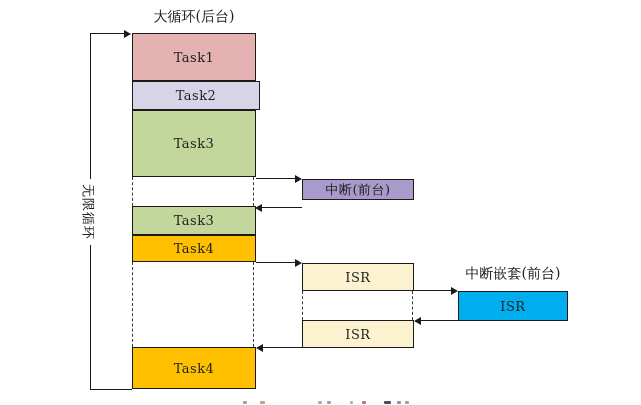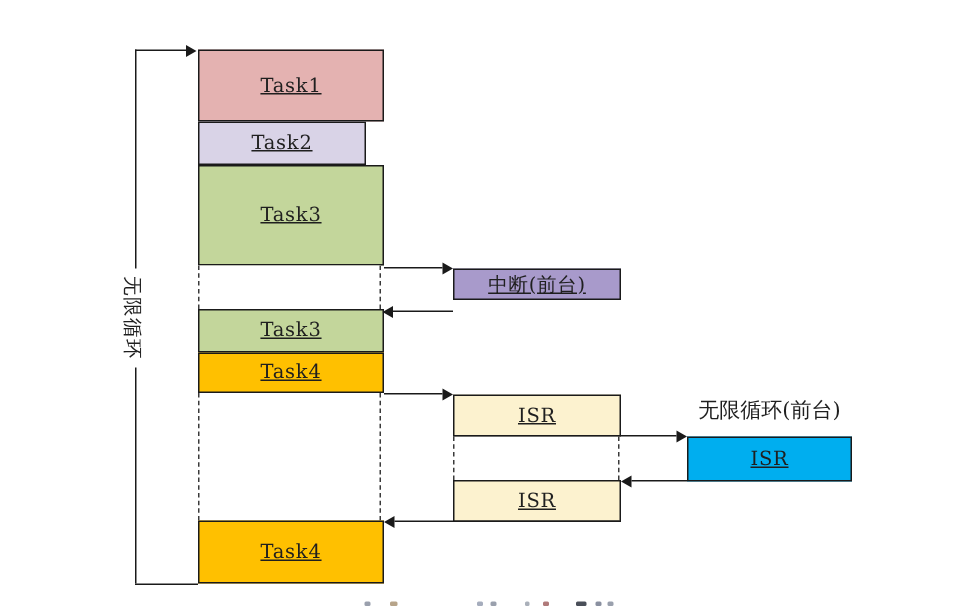--- a/index.html
+++ b/index.html
@@ -4,21 +4,21 @@
 <style>
   html,body{margin:0;padding:0;background:#ffffff;}
   #stage{
     position:relative;width:641px;height:405px;background:#ffffff;overflow:hidden;
     font-family:"DejaVu Serif","Liberation Serif",serif;color:#1f1f1f;
   }
   .abs{position:absolute;}
   .box{
     position:absolute;box-sizing:border-box;border:1px solid #1a1a1a;
     display:flex;align-items:center;justify-content:center;
-    font-size:13px;letter-spacing:0.5px;text-decoration:underline;
+    font-size:13px;letter-spacing:0.5px;
   }
   .gap{
     position:absolute;box-sizing:border-box;
     border-left:1px dashed #3a3a3a;border-right:1px dashed #3a3a3a;background:#ffffff;
   }
   .hline{position:absolute;height:0;border-top:1px solid #1a1a1a;}
   .vline{position:absolute;width:0;border-left:1px solid #1a1a1a;}
   .arrow{position:absolute;height:0;border-top:1px solid #1a1a1a;}
   .arrow.right::after{
     content:"";position:absolute;right:-7px;top:-4px;width:0;height:0;
@@ -35,42 +35,43 @@
     left:88px;top:212px;transform:translate(-50%,-50%) rotate(90deg);
     background:#ffffff;padding:0 5px;font-size:13px;white-space:nowrap;letter-spacing:1px;
   }
   .frag{position:absolute;top:401px;height:3px;border-radius:1px;}
 </style>
 </head>
 <body>
 
 <div id="stage">
 
+  <div id="diagram-title" class="caption-text">大循环(后台)</div>
 
   <div class="vline" style="left:90px;top:33px;height:356px;"></div>
   <div class="arrow right" style="left:90px;top:33px;width:34px;"></div>
   <div class="hline" style="left:90px;top:389px;width:42px;"></div>
   <div id="loop-label" class="abs">无限循环</div>
 
   <div class="box" style="left: 132px; top: 33px; width: 124px; height: 48px; background-color: rgb(228, 178, 177);">Task1</div>
-  <div class="box" style="left: 132px; top: 81px; width: 112px; height: 29px; background-color: rgb(217, 211, 231);">Task2</div>
+  <div class="box" style="left: 132px; top: 81px; width: 128px; height: 29px; background-color: rgb(217, 211, 231);">Task2</div>
   <div class="box" style="left: 132px; top: 110px; width: 124px; height: 67px; background-color: rgb(195, 214, 155);">Task3</div>
   <div class="gap" style="left:132px;top:177px;width:122px;height:29px;"></div>
   <div class="box" style="left: 132px; top: 206px; width: 124px; height: 29px; background-color: rgb(195, 214, 155);">Task3</div>
   <div class="box" style="left: 132px; top: 235px; width: 124px; height: 27px; background-color: rgb(255, 192, 0);">Task4</div>
   <div class="gap" style="left:132px;top:262px;width:122px;height:85px;"></div>
   <div class="box" style="left: 132px; top: 347px; width: 124px; height: 42px; background-color: rgb(255, 192, 0);">Task4</div>
 
   <div class="box" style="left: 302px; top: 179px; width: 112px; height: 21px; background-color: rgb(168, 154, 203);">中断(前台)</div>
 
   <div class="box" style="left: 302px; top: 263px; width: 112px; height: 28px; background-color: rgb(252, 242, 207);">ISR</div>
   <div class="gap" style="left:302px;top:291px;width:111px;height:29px;"></div>
   <div class="box" style="left: 302px; top: 320px; width: 112px; height: 28px; background-color: rgb(252, 242, 207);">ISR</div>
 
-  <div id="nested-label" class="caption-text">无限循环(前台)</div>
+  <div id="nested-label" class="caption-text">中断嵌套(前台)</div>
   <div class="box" style="left: 458px; top: 291px; width: 110px; height: 30px; background-color: rgb(0, 174, 239);">ISR</div>
 
   <div class="arrow right" style="left:256px;top:178px;width:39px;"></div>
   <div class="arrow left" style="left:262px;top:207px;width:40px;"></div>
   <div class="arrow right" style="left:256px;top:262px;width:39px;"></div>
   <div class="arrow right" style="left:302px;top:290px;width:149px;"></div>
   <div class="arrow left" style="left:421px;top:320px;width:37px;"></div>
   <div class="arrow left" style="left:263px;top:347px;width:150px;"></div>
 
   <span class="frag" style="left:243px;width:4px;background:#9aa0ad;"></span>

